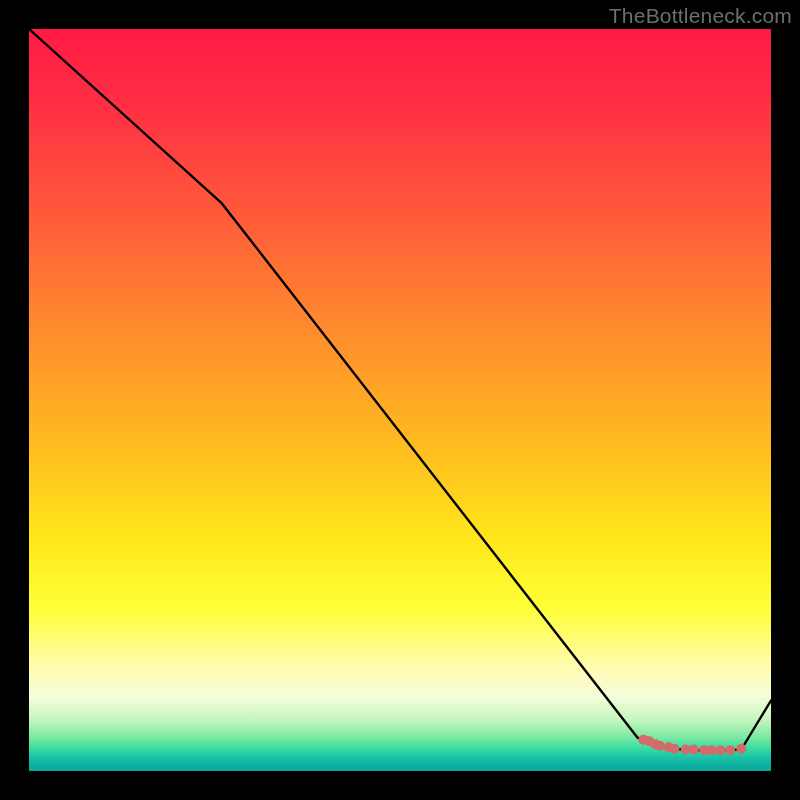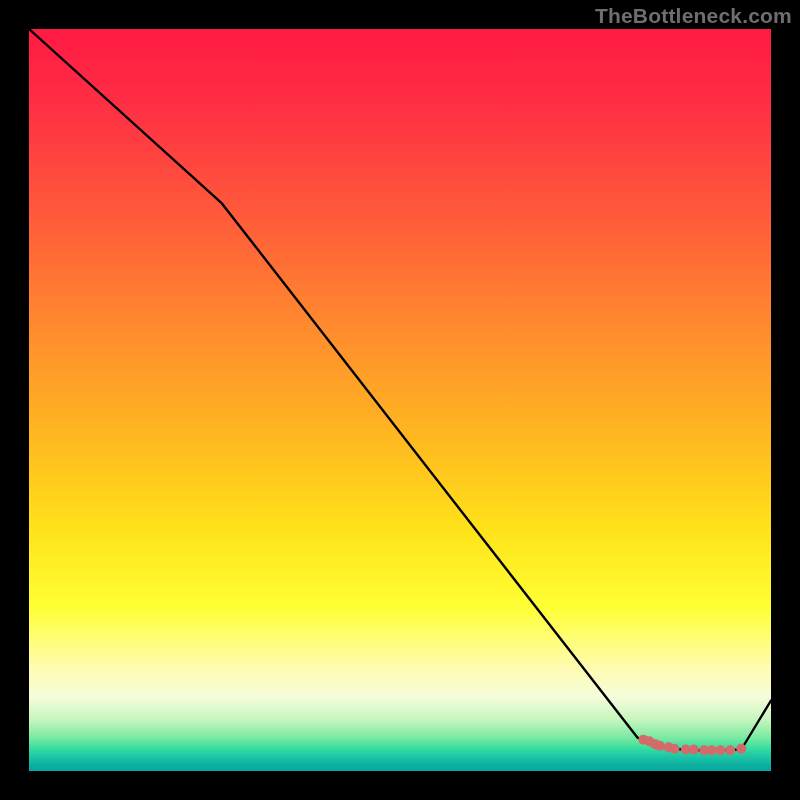--- a/index.html
+++ b/index.html
@@ -47,21 +47,21 @@
       #0fb3a2 99%,
       #0aa59e 100%
     );
   }
   .watermark {
     position: absolute;
     top: 4px;
     right: 8px;
     color: #6e6e6e;
     font-size: 21px;
-    font-weight: 700;
+    font-weight: 400;
     letter-spacing: 0.2px;
     user-select: none;
   }
   svg.overlay {
     position: absolute;
     inset: 0;
   }
 </style>
 </head>
 <body>

